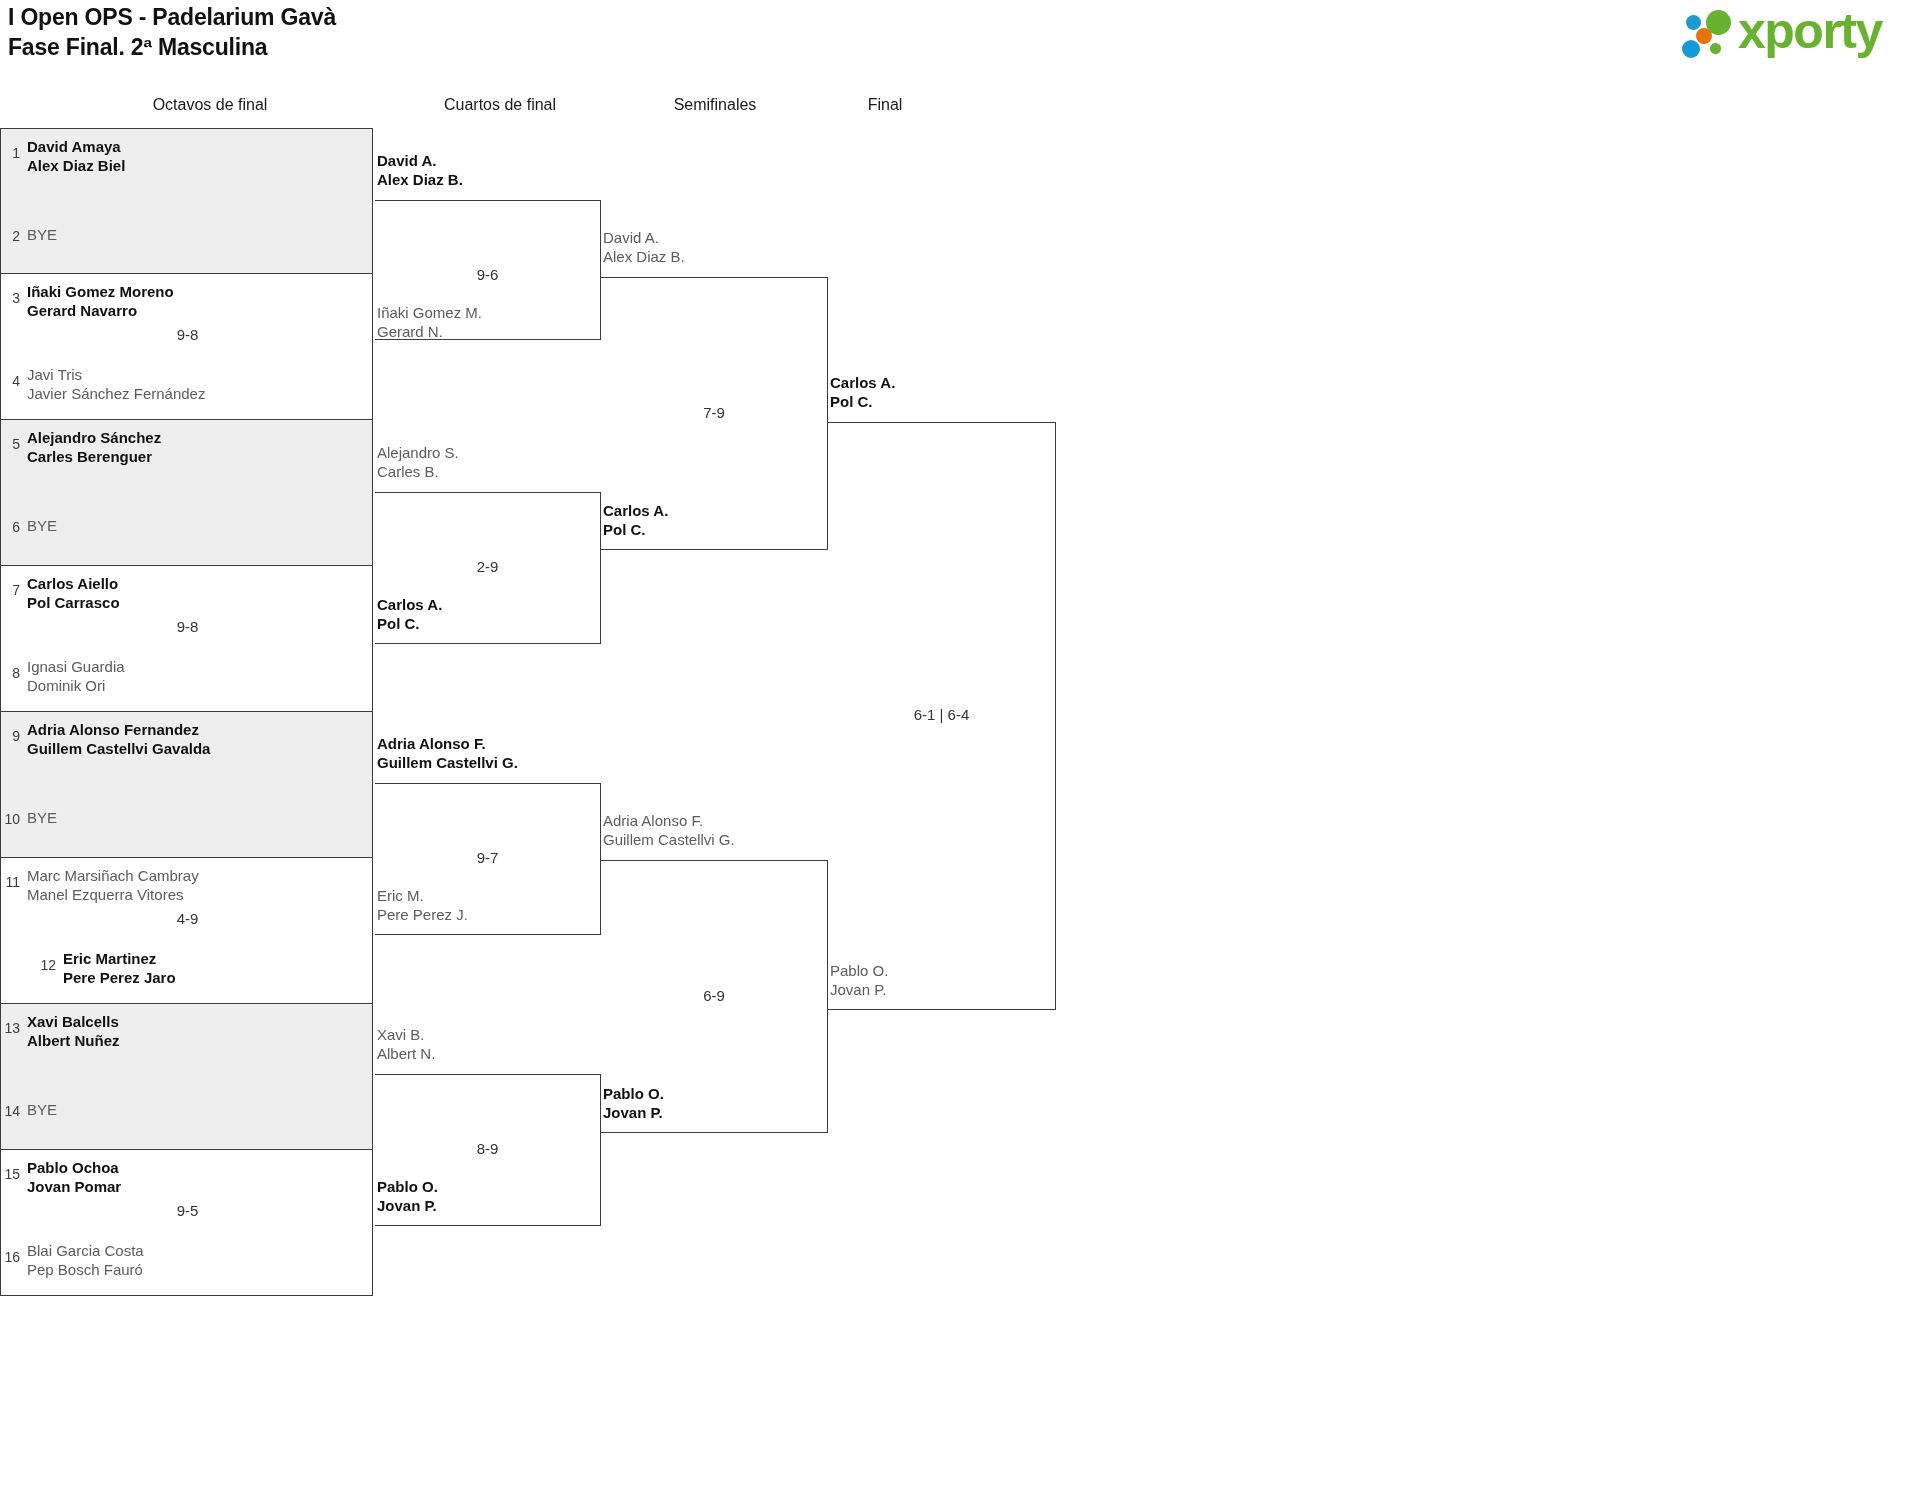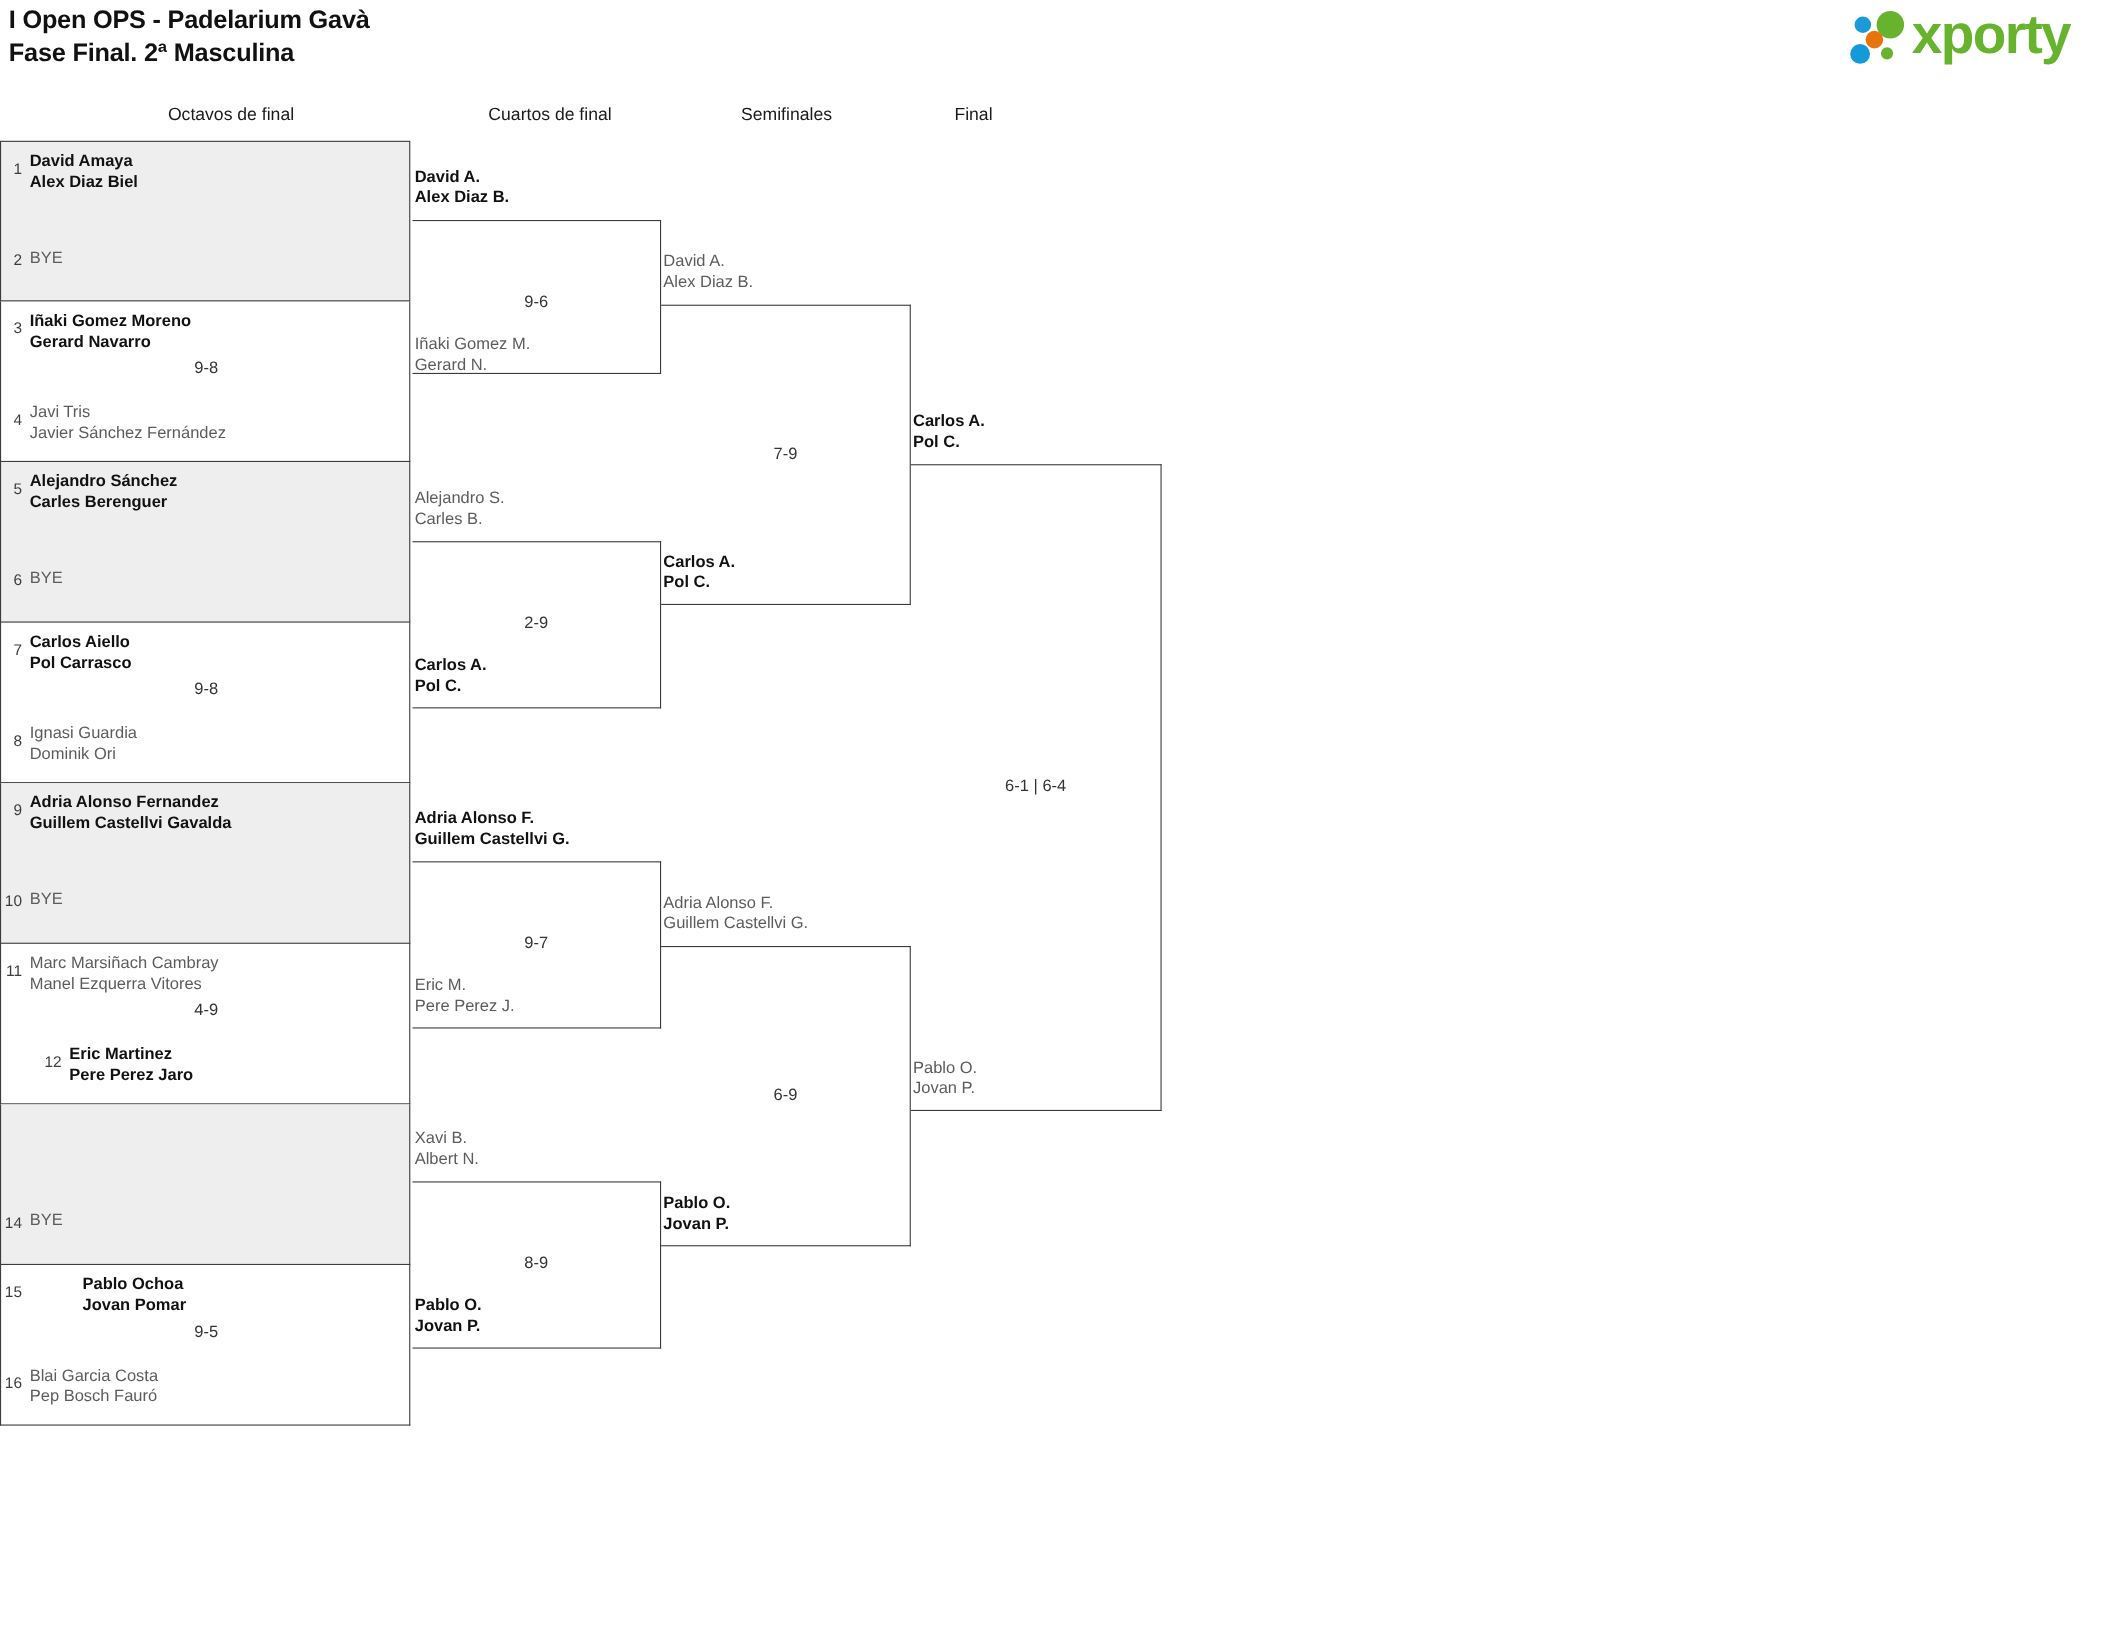--- a/index.html
+++ b/index.html
@@ -266,29 +266,36 @@
       <div class="r1-slot winner" style="top: 88px; padding-left: 36px;">
         <div class="seed">12</div>
         <div class="names">
           <span class="nm">Eric Martinez</span>
           <span class="nm">Pere Perez Jaro</span>
         </div>
       </div>
       <div class="r1-score" style="top: 52px;">4-9</div>
     </div>
     <div class="r1-match shaded" style="height: 146px;">
+      <div class="r1-slot winner" style="top: 5px;">
+        <div class="seed">13</div>
+        <div class="names">
+          <span class="nm">Xavi Balcells</span>
+          <span class="nm">Albert Nuñez</span>
+        </div>
+      </div>
       <div class="r1-slot bye" style="top: 88px;">
         <div class="seed">14</div>
         <div class="names" style="padding-top: 0px;">
           <span class="nm" style="padding-top: 8px;">BYE</span>
         </div>
       </div>
     </div>
     <div class="r1-match" style="height: 146px;">
-      <div class="r1-slot winner" style="top: 5px; gap: 48px;">
+      <div class="r1-slot winner" style="top: 5px;">
         <div class="seed">15</div>
         <div class="names">
           <span class="nm">Pablo Ochoa</span>
           <span class="nm">Jovan Pomar</span>
         </div>
       </div>
       <div class="r1-slot loser" style="top: 88px;">
         <div class="seed">16</div>
         <div class="names">
           <span class="nm">Blai Garcia Costa</span>

